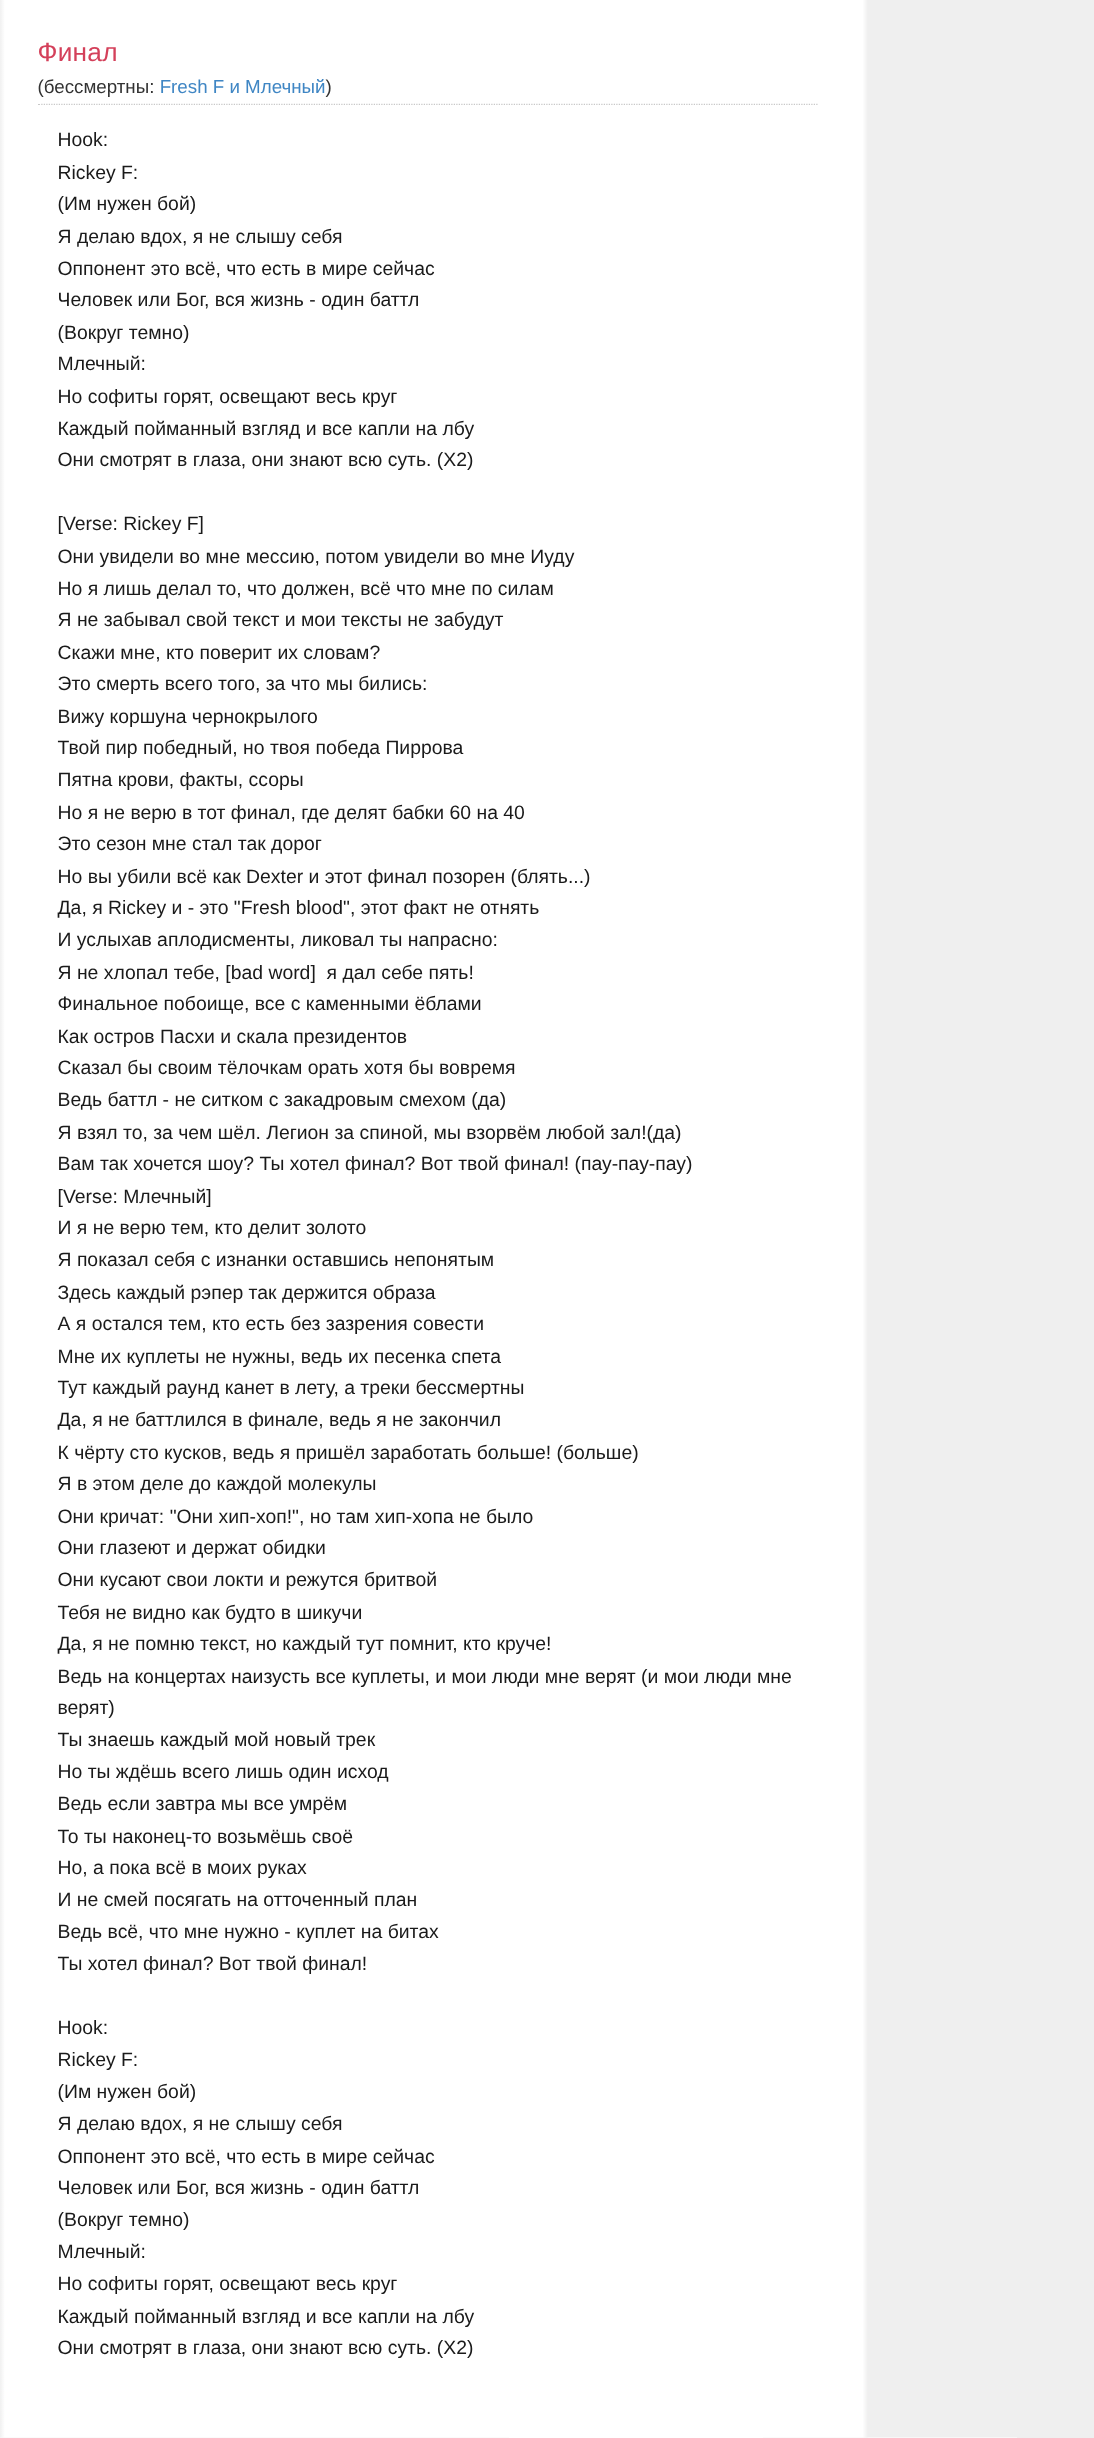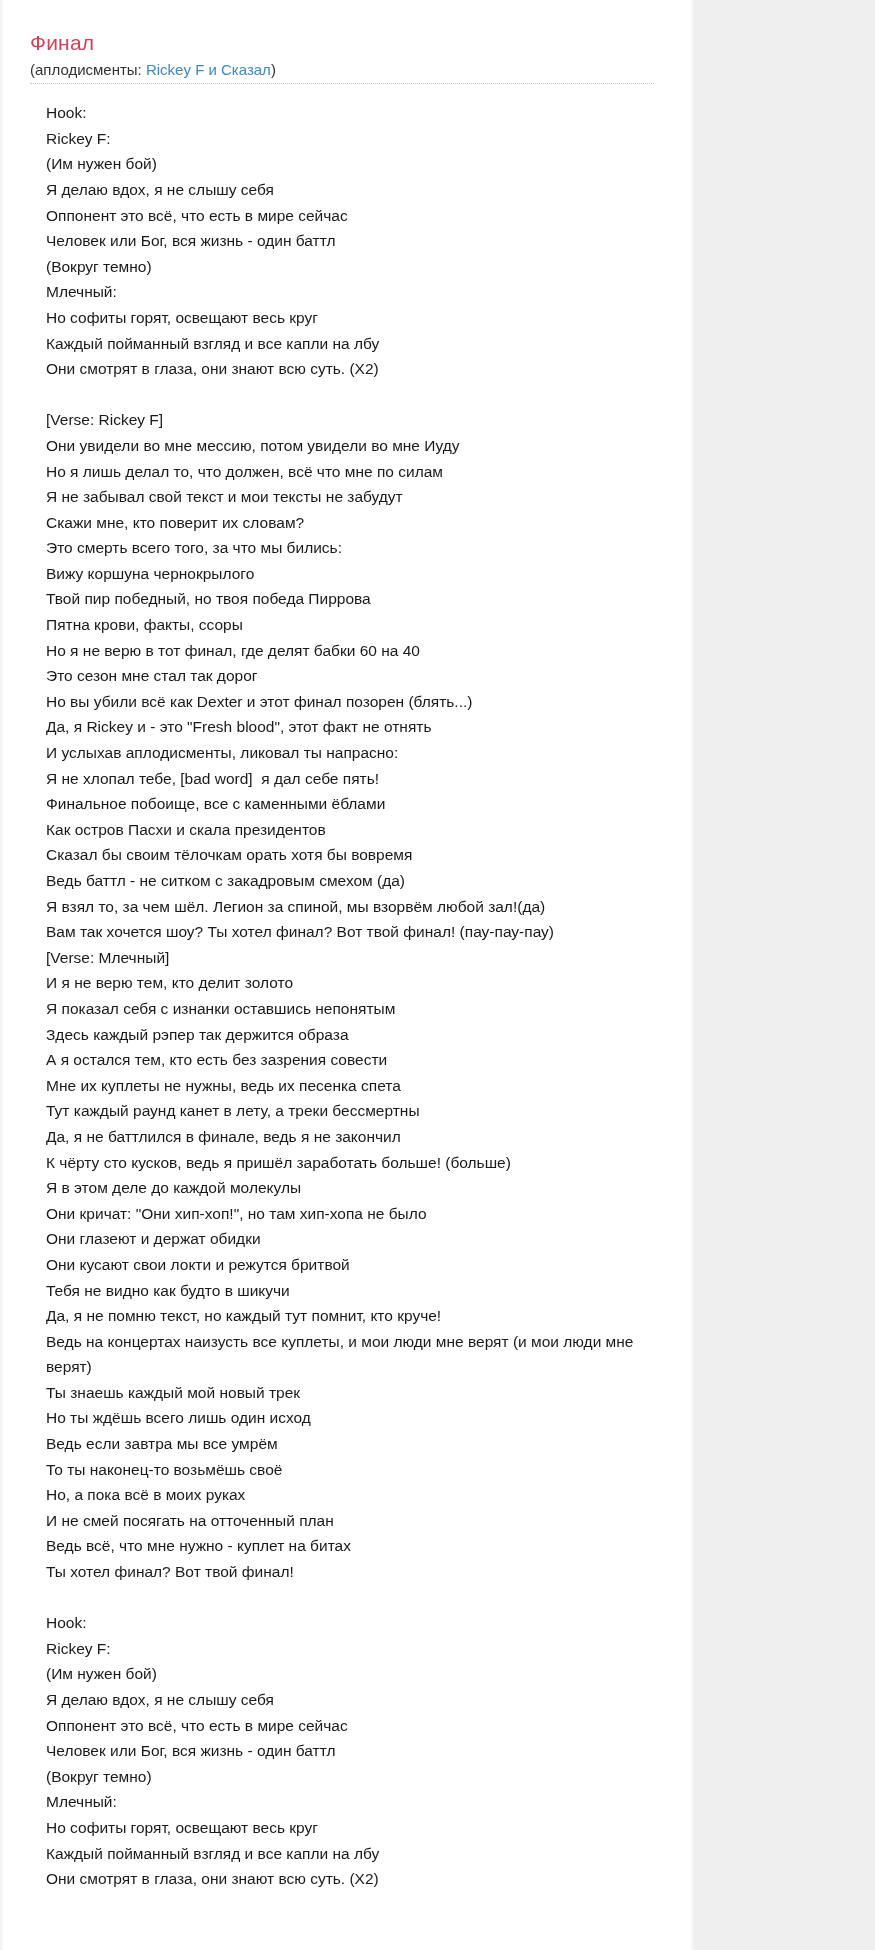--- a/index.html
+++ b/index.html
@@ -63,21 +63,21 @@
 </style>
 </head>
 <body>
 
 <div class="page">
   <div class="edge-shadow-left"></div>
   <div class="edge-shadow-right"></div>
 
   <h1 class="song-title">Финал</h1>
 
-  <div class="performer-line"><span>(аплодисменты: </span><a href="#">Rickey F и Сказал</a><span>)</span></div>
+  <div class="performer-line"><span>(бессмертны: </span><a href="#">Fresh F и Млечный</a><span>)</span></div>
 
   <hr class="divider">
 
   <div class="lyrics">Hook:
 Rickey F:
 (Им нужен бой)
 Я делаю вдох, я не слышу себя
 Оппонент это всё, что есть в мире сейчас
 Человек или Бог, вся жизнь - один баттл
 (Вокруг темно)

